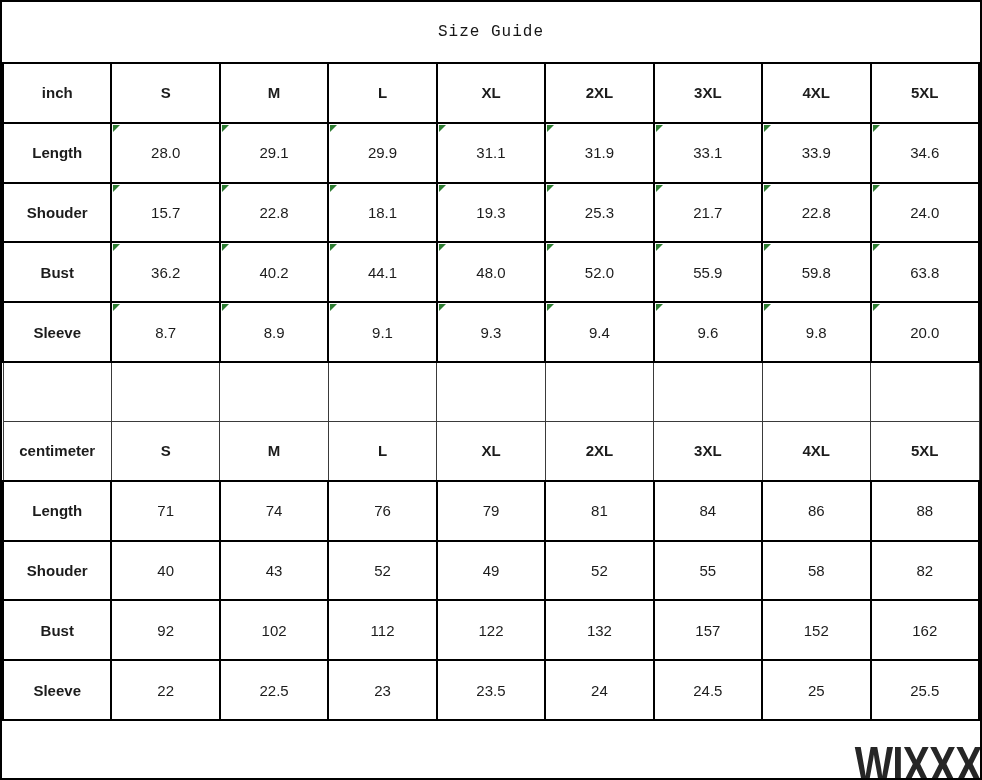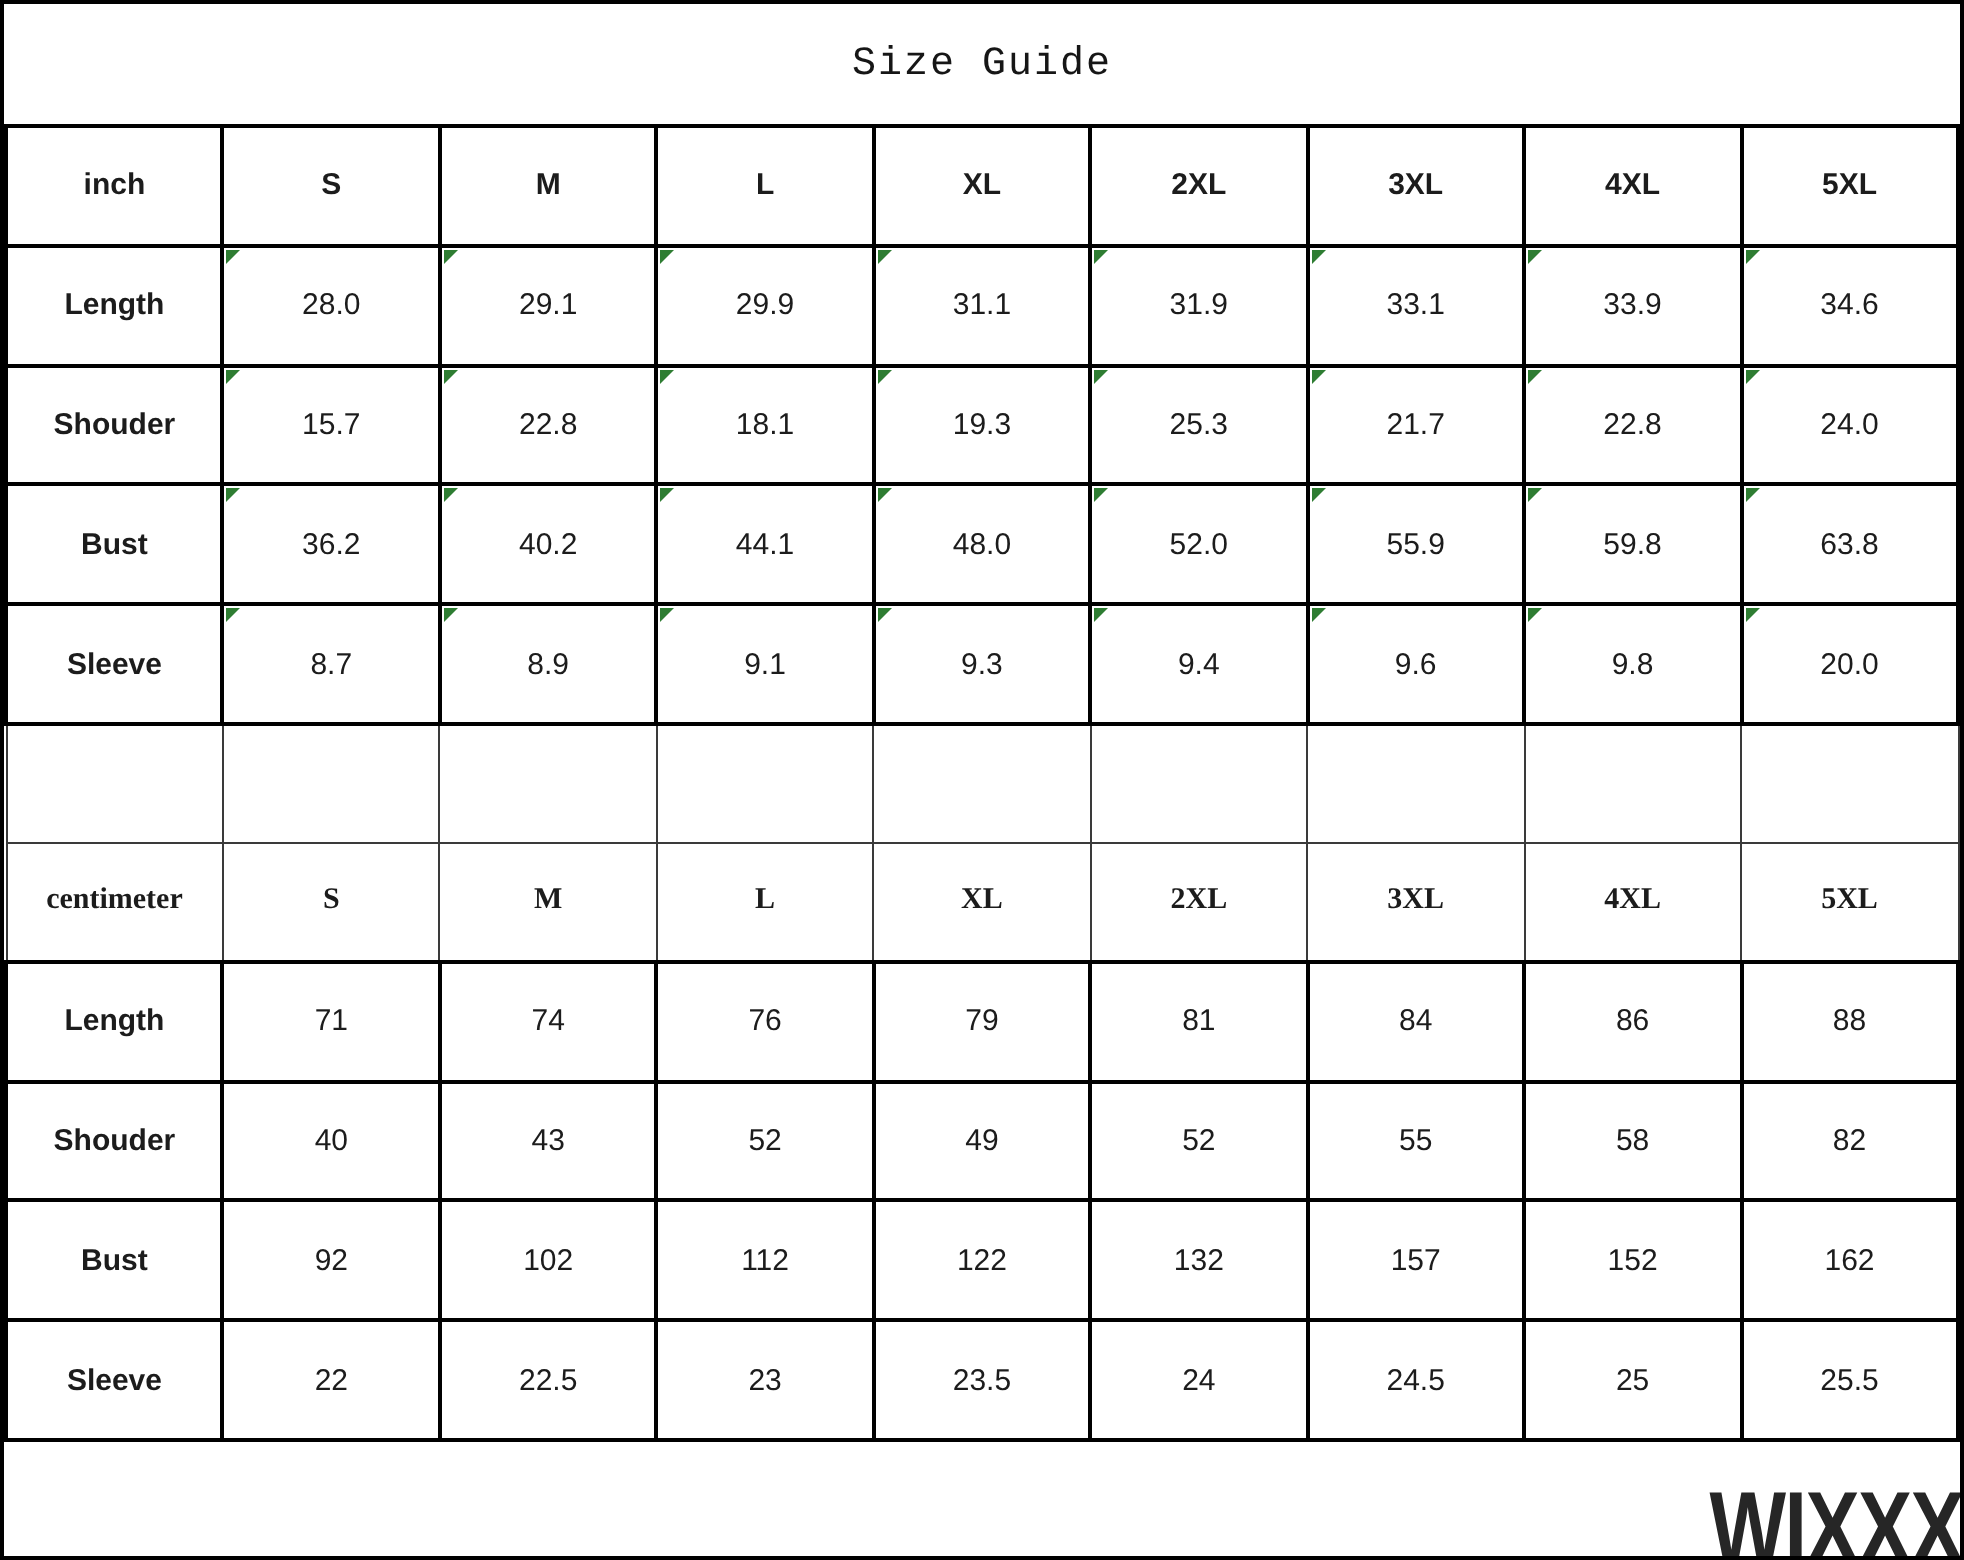--- a/index.html
+++ b/index.html
@@ -4,31 +4,31 @@
 <style>
   html,body{margin:0;padding:0;background:#fff;}
   .page{
     width:982px;height:780px;position:relative;overflow:hidden;
     background:#fff;border:2px solid #000;box-sizing:border-box;
     font-family:"Liberation Sans",sans-serif;
   }
   .title-bar{
     height:60px;display:flex;align-items:center;justify-content:center;
     font-family:"Liberation Mono","DejaVu Sans Mono",monospace;
-    font-size:20px;color:#161616;letter-spacing:1px;
+    font-size:16px;color:#161616;letter-spacing:1px;
   }
   table.size-table{
     width:100%;height:659px;border-collapse:collapse;table-layout:fixed;
   }
   table.size-table td{
     border:2px solid #000;text-align:center;vertical-align:middle;
     font-size:15px;color:#1c1c1c;position:relative;background:#fff;
     height:57px;padding:0;
   }
-  table.size-table tr.thin td{border-width:1px;border-color:#3a3a3a;font-family:Liberation Serif, serif;}
+  table.size-table tr.thin td{border-width:1px;border-color:#3a3a3a;}
   td.hdr,td.lbl{font-weight:bold;color:#111;}
   td.tri::before{
     content:"";position:absolute;top:1px;left:1px;width:0;height:0;
     border-top:7px solid #2e7d32;border-right:7px solid transparent;
   }
   .footer-bar{
     position:absolute;left:0;right:0;bottom:0;height:58px;
     border-top:2px solid #000;display:flex;align-items:center;justify-content:center;
     font-family:"Liberation Mono","DejaVu Sans Mono",monospace;
     font-size:14px;color:#161616;background:#fff;

